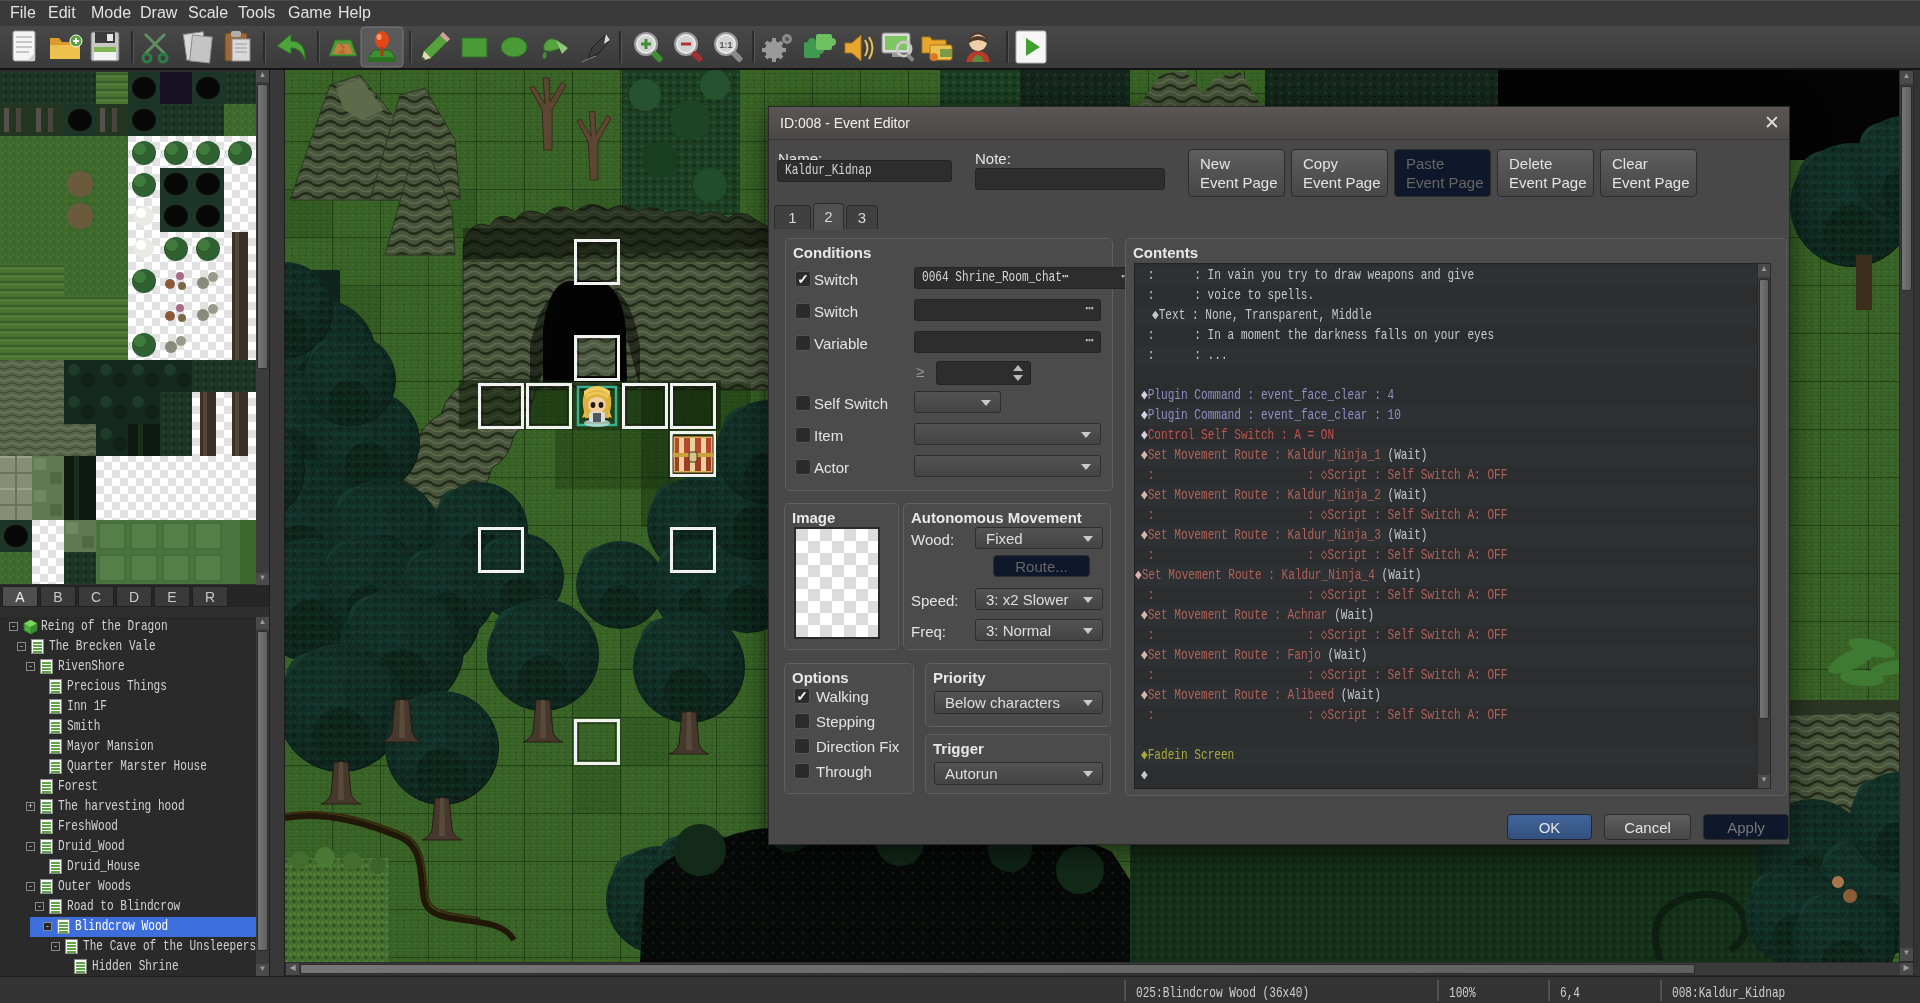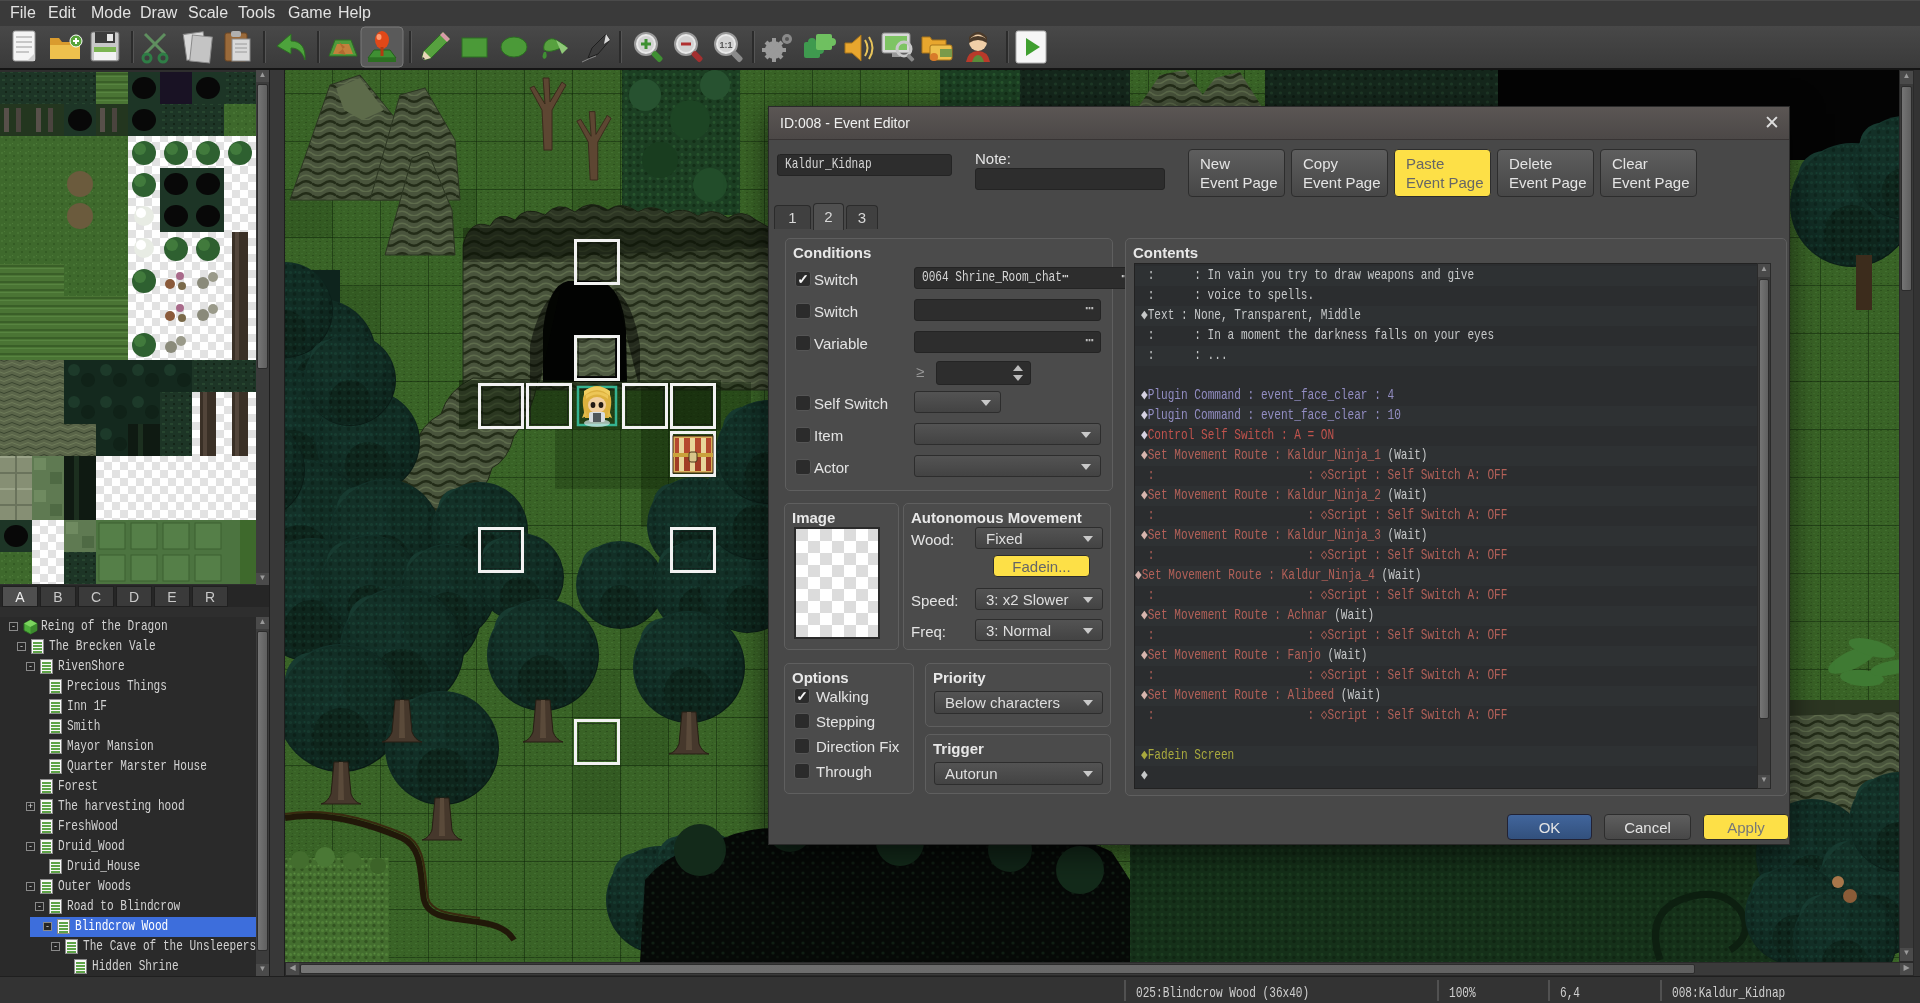--- a/index.html
+++ b/index.html
@@ -31,21 +31,21 @@
 #maphsb{position:absolute;left:285px;top:962px;width:1629px;height:14px;background:#3a3a3a;border:1px solid #2a2a2a;}
 .sbthumb{position:absolute;background:linear-gradient(90deg,#757575,#5f5f5f);border:1px solid #2c2c2c;border-radius:2px;}
 .sbbtn{position:absolute;background:#4a4a4a;color:#9a9a9a;font-size:8px;text-align:center;font-family:"Liberation Sans",sans-serif;}
 
 #dlg{position:absolute;left:768px;top:106px;width:1022px;height:739px;background:#484848;border:1px solid #2a2a2a;box-shadow:0 8px 30px rgba(0,0,0,0.6);color:#e0e0e0;font-size:15px;}
 #dlgtitle{position:absolute;left:0;top:0;width:100%;height:33px;background:linear-gradient(#5b5654,#4c4847);border-bottom:1px solid #383434;color:#f0f0f0;font-size:14px;line-height:32px;padding-left:11px;}
 #dlgx{position:absolute;right:6px;top:5px;width:22px;height:22px;color:#ddd;font-size:19px;text-align:center;line-height:22px;}
 .lbl{position:absolute;color:#e4e4e4;}
 .inp{position:absolute;background:#2d2d2d;border:1px solid #242424;border-radius:3px;color:#d6d6d6;font-family:"Liberation Mono",monospace;font-size:15px;line-height:20px;padding-left:7px;white-space:nowrap;overflow:hidden;}
 .btn{position:absolute;background:linear-gradient(#5e5e5e,#474747);border:1px solid #2d2d2d;border-radius:4px;color:#e4e4e4;font-size:15px;padding:4px 0 0 11px;line-height:19px;}
-.btn.dis{background:#fde047;color:#666;}
+.btn.dis{background:#0f172a;color:#666;}
 .grp{position:absolute;border:1px solid #5f5f5f;border-radius:5px;background:#4b4b4b;}
 .gtitle{position:absolute;left:8px;top:5px;font-weight:bold;font-size:15px;color:#e8e8e8;}
 .cb{position:absolute;width:16px;height:16px;background:#2b2b2b;border:1px solid #555;border-radius:3px;color:#f5f5f5;font-size:14px;line-height:15px;text-align:center;font-weight:bold;}
 .dd{position:absolute;background:linear-gradient(#535353,#434343);border:1px solid #2d2d2d;border-radius:3px;color:#dedede;font-size:15px;padding:2px 0 0 10px;}
 .dd:after{content:"";position:absolute;right:9px;top:8px;border-left:5px solid transparent;border-right:5px solid transparent;border-top:6px solid #c9c9c9;}
 .tab{position:absolute;background:#404040;border:1px solid #2b2b2b;border-bottom:none;border-radius:4px 4px 0 0;color:#d8d8d8;font-size:15px;text-align:center;}
 .tab.act{background:#505050;}
 #contlist{position:absolute;left:365px;top:156px;width:624px;height:526px;background:#2b2d2f;border:1px solid #222;font-family:"Liberation Mono",monospace;font-size:15px;}
 .crow{position:absolute;left:0;width:100%;height:20px;line-height:20px;white-space:pre;}
 .crow:nth-child(odd){background:#2e3133;}
@@ -997,21 +997,21 @@
     <div class="sep" style="left:1548px"></div>
     <div class="sep" style="left:1660px"></div>
     <span style="left:1136px"><span class="cnd">025:Blindcrow Wood (36x40)</span></span>
     <span style="left:1449px"><span class="cnd">100%</span></span>
     <span style="left:1560px"><span class="cnd">6,4</span></span>
     <span style="left:1672px"><span class="cnd">008:Kaldur_Kidnap</span></span>
   </div>
 <div id="dlg">
     <div id="dlgtitle">ID:008 - Event Editor<span id="dlgx">✕</span></div>
     <div class="lbl" style="left:9px;top:43px">Name:</div>
-    <div class="inp" style="left:8px;top:47px;width:175px;height:22px"><span class="cnd">Kaldur_Kidnap</span></div>
+    <div class="inp" style="left:8px;top:53px;width:175px;height:22px"><span class="cnd">Kaldur_Kidnap</span></div>
     <div class="lbl" style="left:206px;top:43px">Note:</div>
     <div class="inp" style="left:206px;top:61px;width:190px;height:22px"></div>
     <div class="btn" style="left:419px;top:42px;width:97px;height:48px">New<br>Event Page</div>
     <div class="btn" style="left:522px;top:42px;width:97px;height:48px">Copy<br>Event Page</div>
     <div class="btn dis" style="left:625px;top:42px;width:97px;height:48px">Paste<br>Event Page</div>
     <div class="btn" style="left:728px;top:42px;width:97px;height:48px">Delete<br>Event Page</div>
     <div class="btn" style="left:831px;top:42px;width:97px;height:48px">Clear<br>Event Page</div>
     <div class="tab" style="left:5px;top:98px;width:37px;height:24px;line-height:24px">1</div>
     <div class="tab act" style="left:44px;top:96px;width:31px;height:27px;line-height:26px">2</div>
     <div class="tab" style="left:77px;top:98px;width:32px;height:24px;line-height:24px">3</div>
@@ -1043,21 +1043,21 @@
     <div class="cb" style="left:26px;top:352px"></div>
     <div class="lbl" style="left:45px;top:352px">Actor</div>
     <div class="dd" style="left:145px;top:348px;width:187px;height:22px"></div>
     <div class="grp" style="left:15px;top:396px;width:115px;height:147px"></div>
     <div class="gtitle" style="left:23px;top:402px">Image</div>
     <div style="position:absolute;left:25px;top:420px;width:86px;height:112px;border:2px solid #2a2a2a;background:repeating-conic-gradient(#ffffff 0% 25%, #dcdcdc 0% 50%) 0 0/24px 24px"></div>
     <div class="grp" style="left:134px;top:396px;width:208px;height:147px"></div>
     <div class="gtitle" style="left:142px;top:402px">Autonomous Movement</div>
     <div class="lbl" style="left:142px;top:424px">Wood:</div>
     <div class="dd" style="left:206px;top:420px;width:128px;height:22px">Fixed</div>
-    <div class="btn dis" style="left:224px;top:448px;width:97px;height:22px;padding:1px 0 0 0;text-align:center">Fadein...</div>
+    <div class="btn dis" style="left:224px;top:448px;width:97px;height:22px;padding:1px 0 0 0;text-align:center">Route...</div>
     <div class="lbl" style="left:142px;top:485px">Speed:</div>
     <div class="dd" style="left:206px;top:481px;width:128px;height:22px">3: x2 Slower</div>
     <div class="lbl" style="left:142px;top:516px">Freq:</div>
     <div class="dd" style="left:206px;top:512px;width:128px;height:22px">3: Normal</div>
     <div class="grp" style="left:15px;top:556px;width:130px;height:131px"></div>
     <div class="gtitle" style="left:23px;top:562px">Options</div>
     <div class="cb" style="left:25px;top:581px">✓</div>
     <div class="lbl" style="left:47px;top:581px">Walking</div>
     <div class="cb" style="left:25px;top:606px"></div>
     <div class="lbl" style="left:47px;top:606px">Stepping</div>
@@ -1069,21 +1069,21 @@
     <div class="gtitle" style="left:164px;top:562px">Priority</div>
     <div class="dd" style="left:165px;top:584px;width:169px;height:23px">Below characters</div>
     <div class="grp" style="left:156px;top:627px;width:186px;height:60px"></div>
     <div class="gtitle" style="left:164px;top:633px">Trigger</div>
     <div class="dd" style="left:165px;top:655px;width:169px;height:23px">Autorun</div>
     <div class="grp" style="left:356px;top:131px;width:662px;height:558px"></div>
     <div class="gtitle" style="left:364px;top:137px">Contents</div>
     <div id="contlist">
       <div class="crow" style="top:2px;padding-left:6px"><span class="cnd"><span class="cw"> :      : In vain you try to draw weapons and give</span></span></div>
       <div class="crow" style="top:22px;padding-left:6px"><span class="cnd"><span class="cw"> :      : voice to spells.</span></span></div>
-      <div class="crow" style="top:42px;padding-left:6px"><span class="cnd"><span class="cw">◆Text : None, Transparent, Middle</span></span></div>
+      <div class="crow" style="top:42px;padding-left:17px"><span class="cnd"><span class="cw">◆Text : None, Transparent, Middle</span></span></div>
       <div class="crow" style="top:62px;padding-left:6px"><span class="cnd"><span class="cw"> :      : In a moment the darkness falls on your eyes</span></span></div>
       <div class="crow" style="top:82px;padding-left:6px"><span class="cnd"><span class="cw"> :      : ...</span></span></div>
       <div class="crow" style="top:122px;padding-left:6px"><span class="cnd"><span class="cd">◆</span><span class="cp">Plugin Command : event_face_clear : 4</span></span></div>
       <div class="crow" style="top:142px;padding-left:6px"><span class="cnd"><span class="cd">◆</span><span class="cp">Plugin Command : event_face_clear : 10</span></span></div>
       <div class="crow" style="top:162px;padding-left:6px"><span class="cnd"><span class="cd">◆</span><span class="cr">Control Self Switch : A = ON</span></span></div>
       <div class="crow" style="top:182px;padding-left:6px"><span class="cnd"><span class="ce">◆</span><span class="cm">Set Movement Route : Kaldur_Ninja_1</span><span class="cw"> (Wait)</span></span></div>
       <div class="crow" style="top:202px;padding-left:6px"><span class="cnd"><span class="cm"> :                       : ◇Script : Self Switch A: OFF</span></span></div>
       <div class="crow" style="top:222px;padding-left:6px"><span class="cnd"><span class="ce">◆</span><span class="cm">Set Movement Route : Kaldur_Ninja_2</span><span class="cw"> (Wait)</span></span></div>
       <div class="crow" style="top:242px;padding-left:6px"><span class="cnd"><span class="cm"> :                       : ◇Script : Self Switch A: OFF</span></span></div>
       <div class="crow" style="top:262px;padding-left:6px"><span class="cnd"><span class="ce">◆</span><span class="cm">Set Movement Route : Kaldur_Ninja_3</span><span class="cw"> (Wait)</span></span></div>

